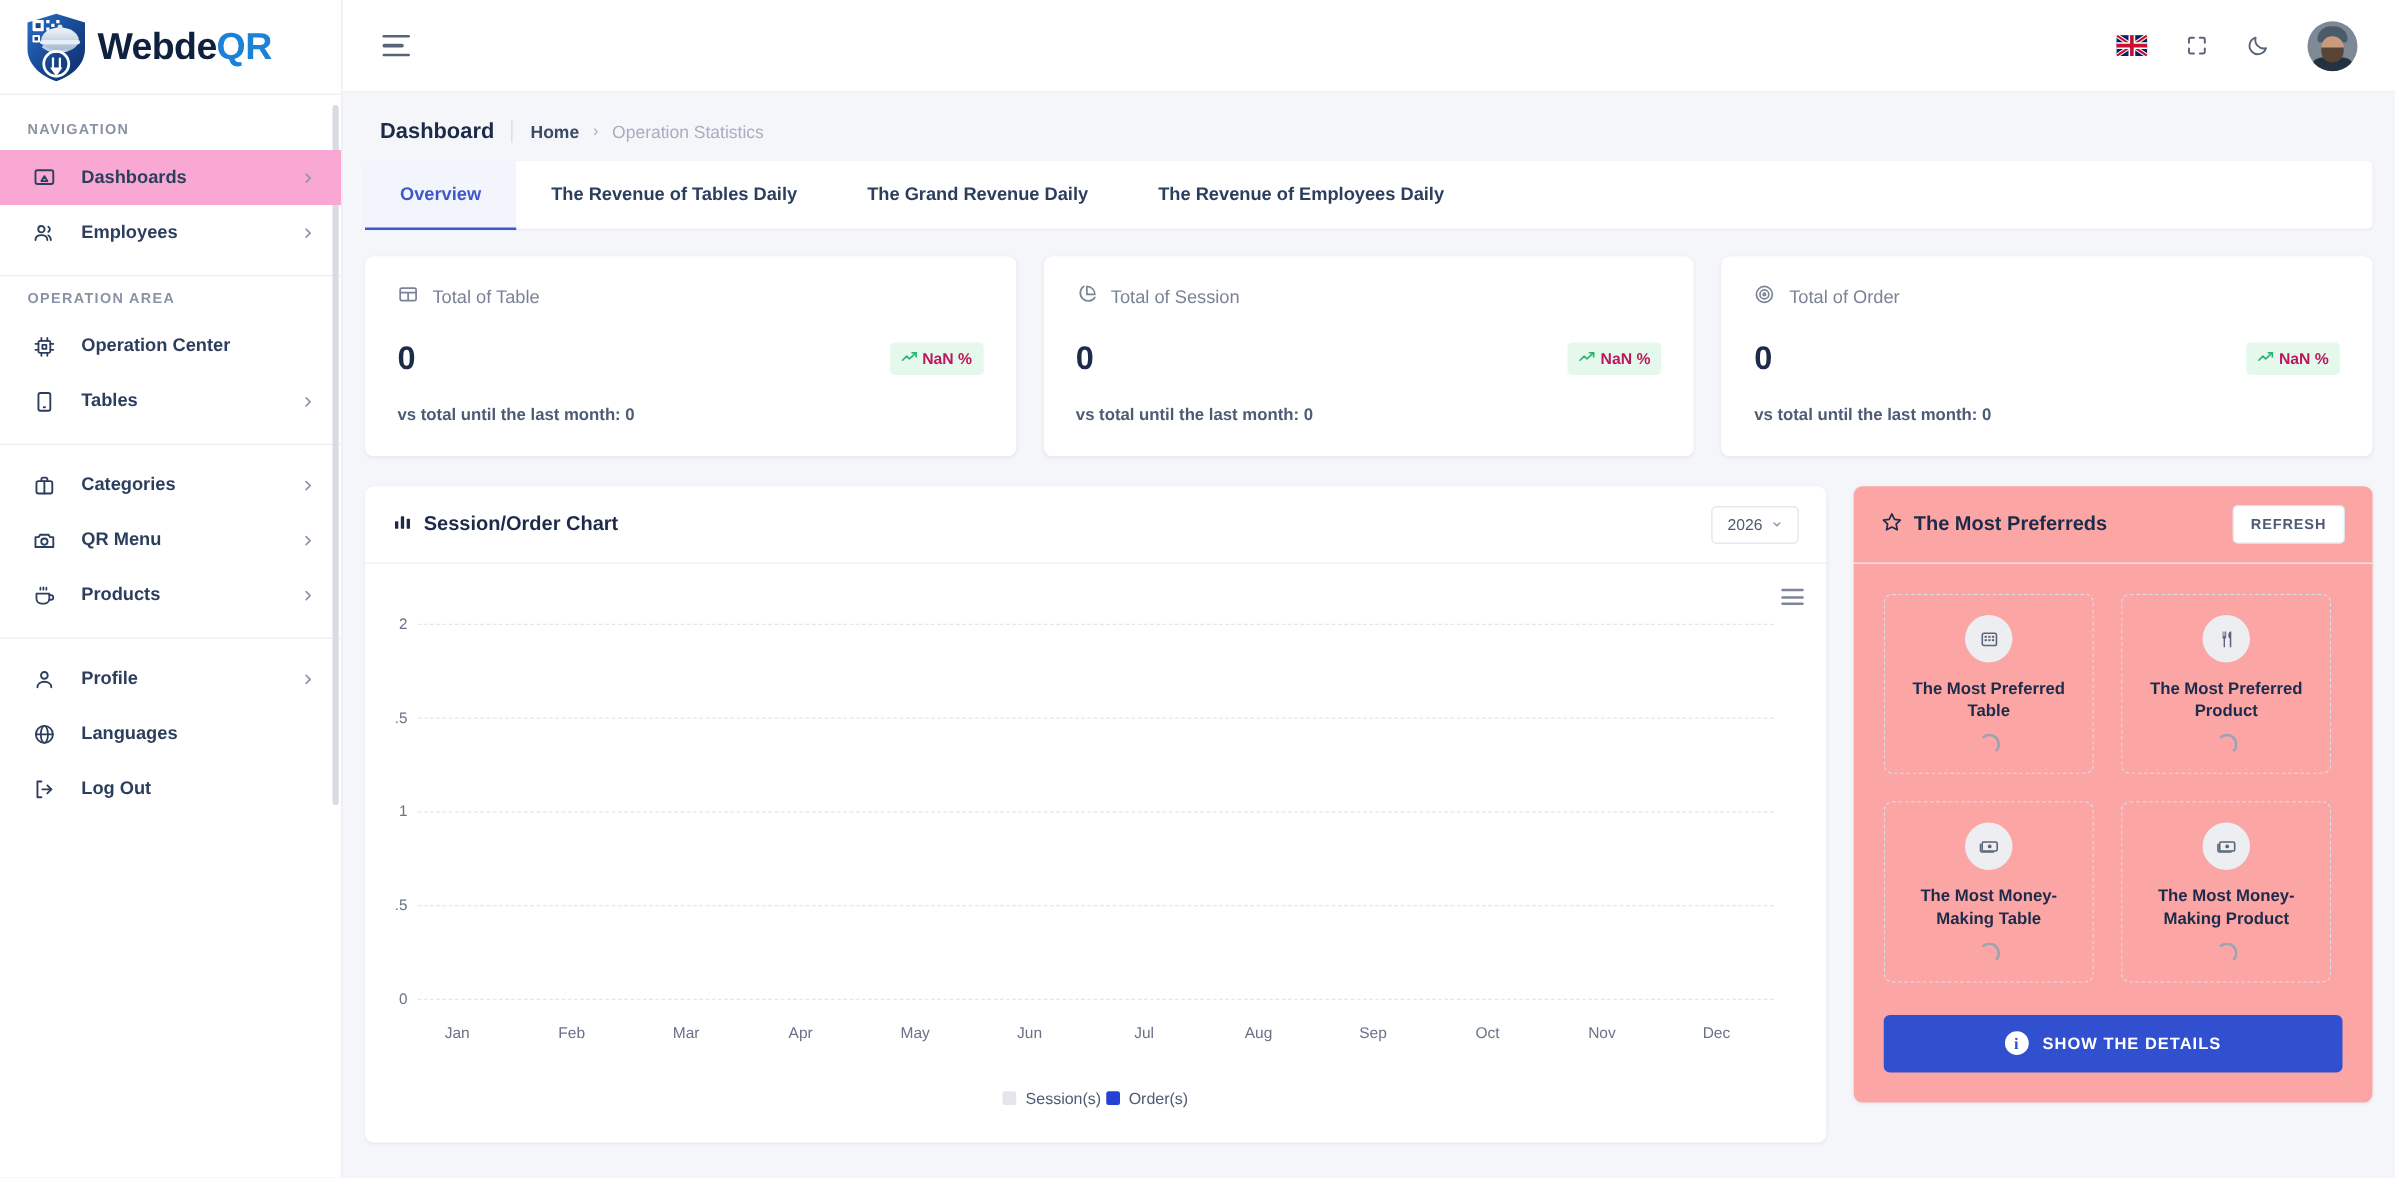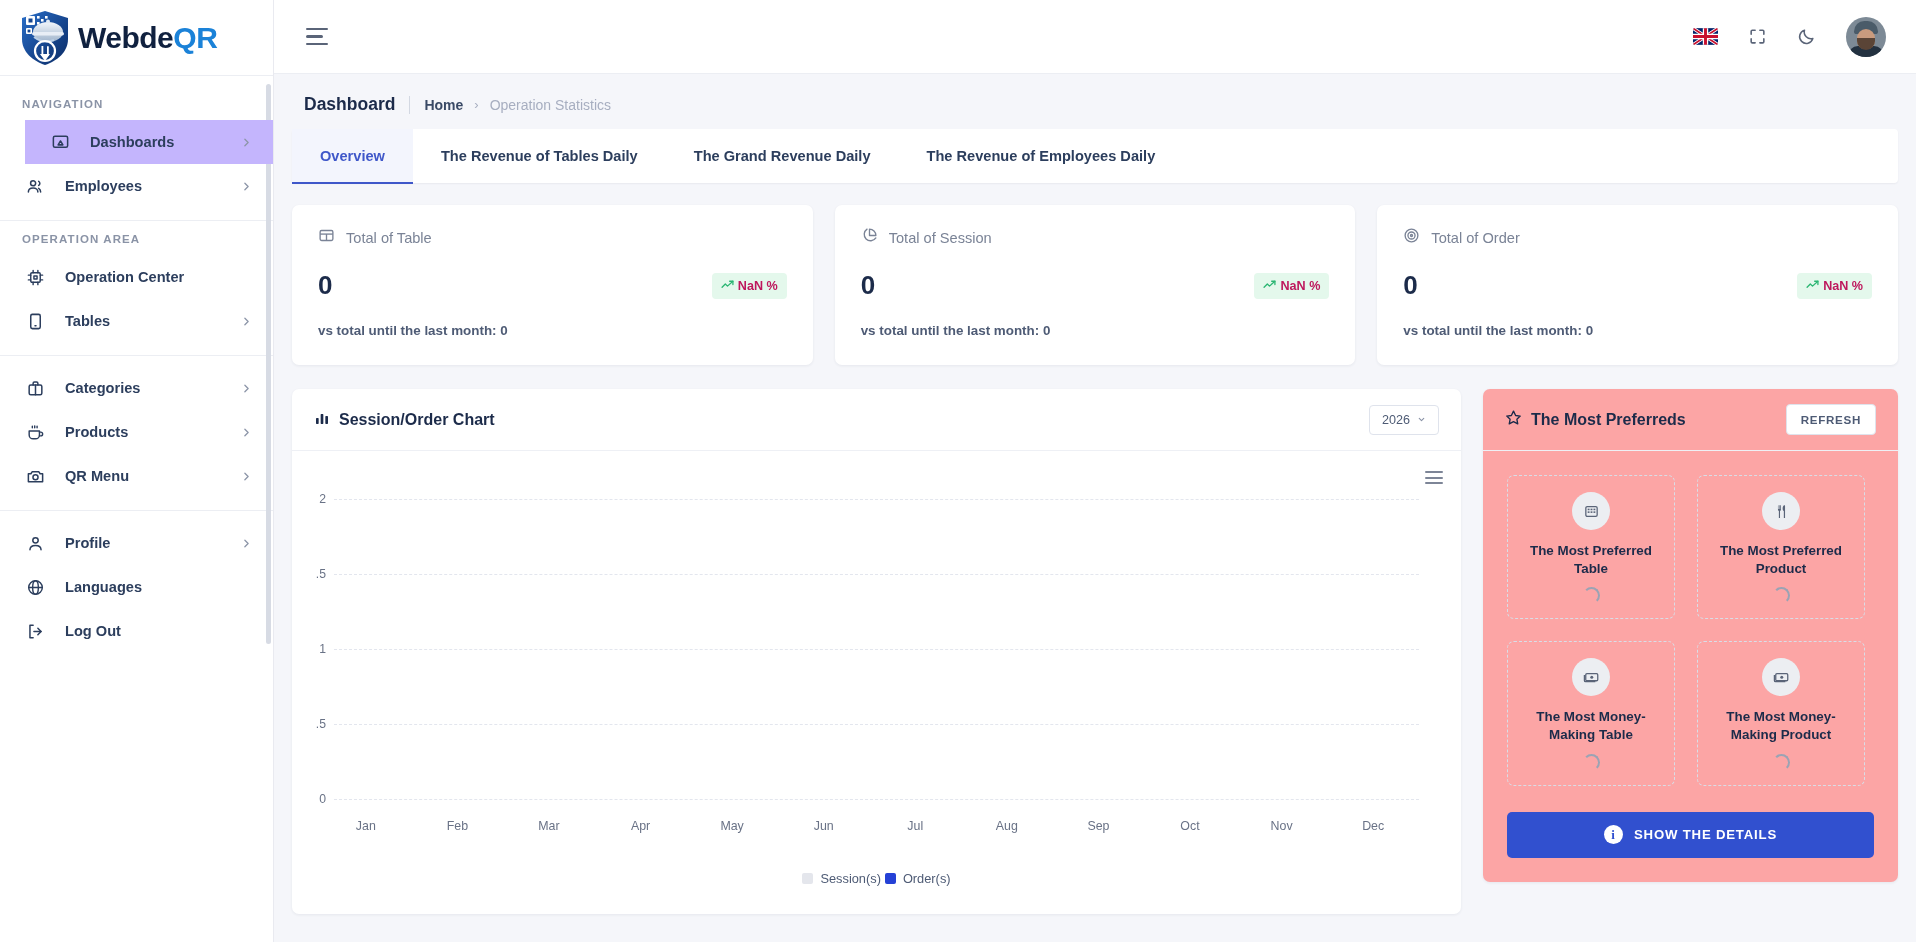--- a/index.html
+++ b/index.html
@@ -30,21 +30,21 @@
   .nav-scroll { flex: 1; overflow: hidden; padding-top: 10px; position: relative; }
   .nav-section-title {
     font-size: 11.5px; font-weight: 700; letter-spacing: 1.1px;
     color: #8a93a6; padding: 12px 22px 10px 22px;
   }
   .nav-item {
     display: flex; align-items: center; height: 44px;
     padding: 0 20px 0 22px; cursor: pointer; position: relative;
     color: #253858;
   }
-  .nav-item.active { background: #c4b5fd; margin-left: 25px; }
+  .nav-item.active { background: #f9a8d4; }
   .nav-icon {
     width: 26px; height: 26px; flex: 0 0 26px; display: flex;
     align-items: center; justify-content: center; color: #2c3e5d;
   }
   .nav-label { font-size: 14.6px; font-weight: 600; margin-left: 17px; color: #2c3e5d; white-space: nowrap; }
   .nav-chev { margin-left: auto; color: #8c95a8; display: flex; align-items: center; }
   .nav-divider { height: 1px; background: #eceef3; margin: 12px 0 0 0; }
   .sb-track {
     position: absolute; right: 2px; top: 8px; width: 5px; height: 560px;
     background: #d7dbe4; border-radius: 3px;
@@ -298,42 +298,42 @@
         <span class="nav-label">Categories</span>
         <span class="nav-chev">
           <svg width="13" height="13" viewBox="0 0 24 24" fill="none" stroke="#8c95a8" stroke-width="2.4" stroke-linecap="round" stroke-linejoin="round">
               <polyline points="9 18 15 12 9 6"></polyline>
             </svg>
         </span>
       </div>
 
       <div class="nav-item">
         <span class="nav-icon">
+          <svg width="19" height="19" viewBox="0 0 24 24" fill="none" stroke="#2c3e5d" stroke-width="1.9" stroke-linecap="round" stroke-linejoin="round">
+              <path d="M3 8.5h3.2l1.5-2.4h8.6l1.5 2.4H21v10H3z"></path>
+              <circle cx="12" cy="13" r="3.2"></circle>
+            </svg>
+        </span>
+        <span class="nav-label">QR Menu</span>
+        <span class="nav-chev">
+          <svg width="13" height="13" viewBox="0 0 24 24" fill="none" stroke="#8c95a8" stroke-width="2.4" stroke-linecap="round" stroke-linejoin="round">
+              <polyline points="9 18 15 12 9 6"></polyline>
+            </svg>
+        </span>
+      </div>
+
+      <div class="nav-item">
+        <span class="nav-icon">
           <svg width="19" height="19" viewBox="0 0 24 24" fill="none" stroke="#2c3e5d" stroke-width="1.8" stroke-linecap="round" stroke-linejoin="round">
               <path d="M4 10h13v5a5 5 0 0 1-5 5H9a5 5 0 0 1-5-5z"></path>
               <path d="M17 11.5h1.6a2.4 2.4 0 0 1 0 4.8H17"></path>
               <path d="M8 4v2M11 3.6v2.4M14 4v2"></path>
             </svg>
         </span>
         <span class="nav-label">Products</span>
-        <span class="nav-chev">
-          <svg width="13" height="13" viewBox="0 0 24 24" fill="none" stroke="#8c95a8" stroke-width="2.4" stroke-linecap="round" stroke-linejoin="round">
-              <polyline points="9 18 15 12 9 6"></polyline>
-            </svg>
-        </span>
-      </div>
-
-      <div class="nav-item">
-        <span class="nav-icon">
-          <svg width="19" height="19" viewBox="0 0 24 24" fill="none" stroke="#2c3e5d" stroke-width="1.9" stroke-linecap="round" stroke-linejoin="round">
-              <path d="M3 8.5h3.2l1.5-2.4h8.6l1.5 2.4H21v10H3z"></path>
-              <circle cx="12" cy="13" r="3.2"></circle>
-            </svg>
-        </span>
-        <span class="nav-label">QR Menu</span>
         <span class="nav-chev">
           <svg width="13" height="13" viewBox="0 0 24 24" fill="none" stroke="#8c95a8" stroke-width="2.4" stroke-linecap="round" stroke-linejoin="round">
               <polyline points="9 18 15 12 9 6"></polyline>
             </svg>
         </span>
       </div>
 
       <div class="nav-divider"></div>
       <div style="height:10px"></div>
 

